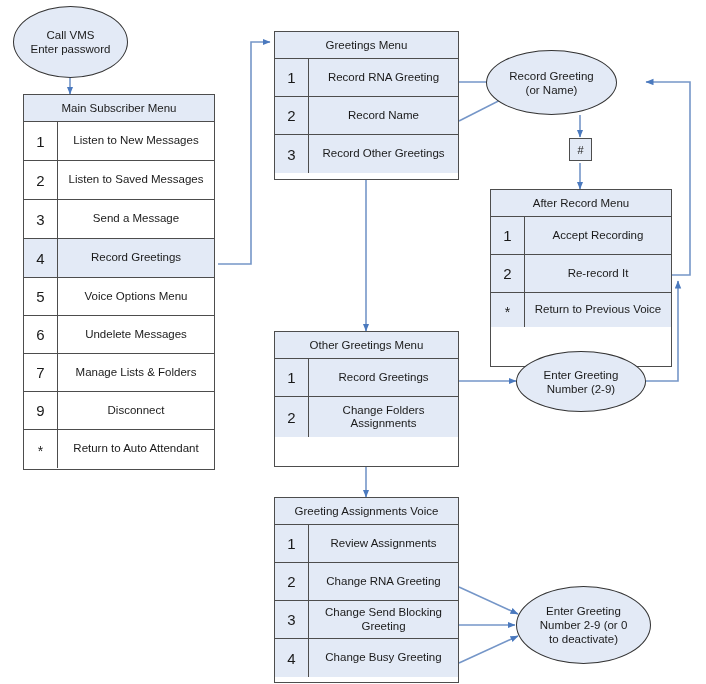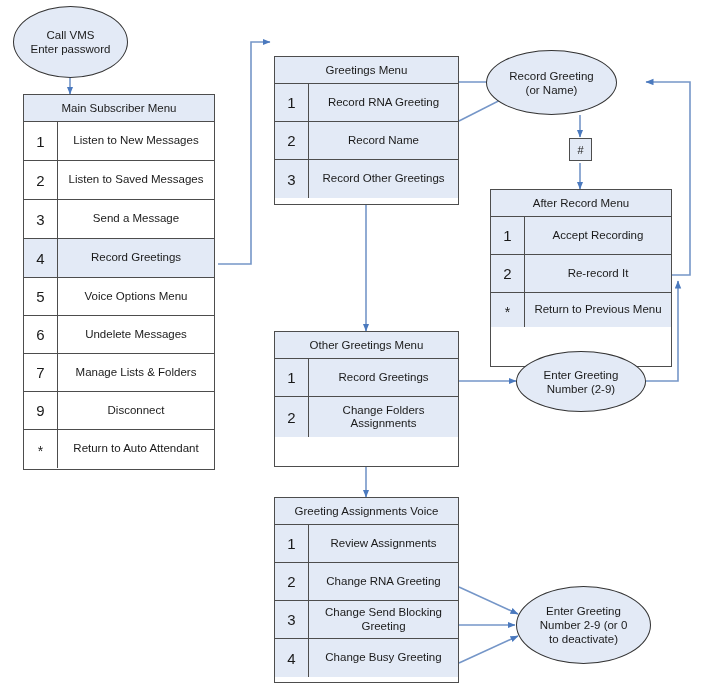--- a/index.html
+++ b/index.html
@@ -192,21 +192,21 @@
     <div class="menu-row" style="height:38px;">
       <div class="menu-key">9</div>
       <div class="menu-label">Disconnect</div>
     </div>
     <div class="menu-row" style="height:38px;">
       <div class="menu-key star">*</div>
       <div class="menu-label">Return to Auto Attendant</div>
     </div>
   </div>
 
-  <div class="menu-box box-shaded" style="left:274px; top:31px; width:185px; height:149px;margin-top:25px;">
+  <div class="menu-box box-shaded" style="left:274px; top:31px; width:185px; height:149px;">
     <div class="menu-title">Greetings Menu</div>
     <div class="menu-row" style="height:38px;">
       <div class="menu-key">1</div>
       <div class="menu-label">Record RNA Greeting</div>
     </div>
     <div class="menu-row" style="height:38px;">
       <div class="menu-key">2</div>
       <div class="menu-label">Record Name</div>
     </div>
     <div class="menu-row" style="height:38px;">
@@ -231,21 +231,21 @@
     <div class="menu-row" style="height:38px;">
       <div class="menu-key">1</div>
       <div class="menu-label">Accept Recording</div>
     </div>
     <div class="menu-row" style="height:38px;">
       <div class="menu-key">2</div>
       <div class="menu-label">Re-record It</div>
     </div>
     <div class="menu-row" style="height:34px;">
       <div class="menu-key star">*</div>
-      <div class="menu-label">Return to Previous Menu</div>
+      <div class="menu-label">Return to Previous Voice</div>
     </div>
   </div>
 
   <div class="menu-box box-shaded" style="left:274px; top:331px; width:185px; height:136px;">
     <div class="menu-title">Other Greetings Menu</div>
     <div class="menu-row" style="height:38px;">
       <div class="menu-key">1</div>
       <div class="menu-label">Record Greetings</div>
     </div>
     <div class="menu-row" style="height:40px;">

